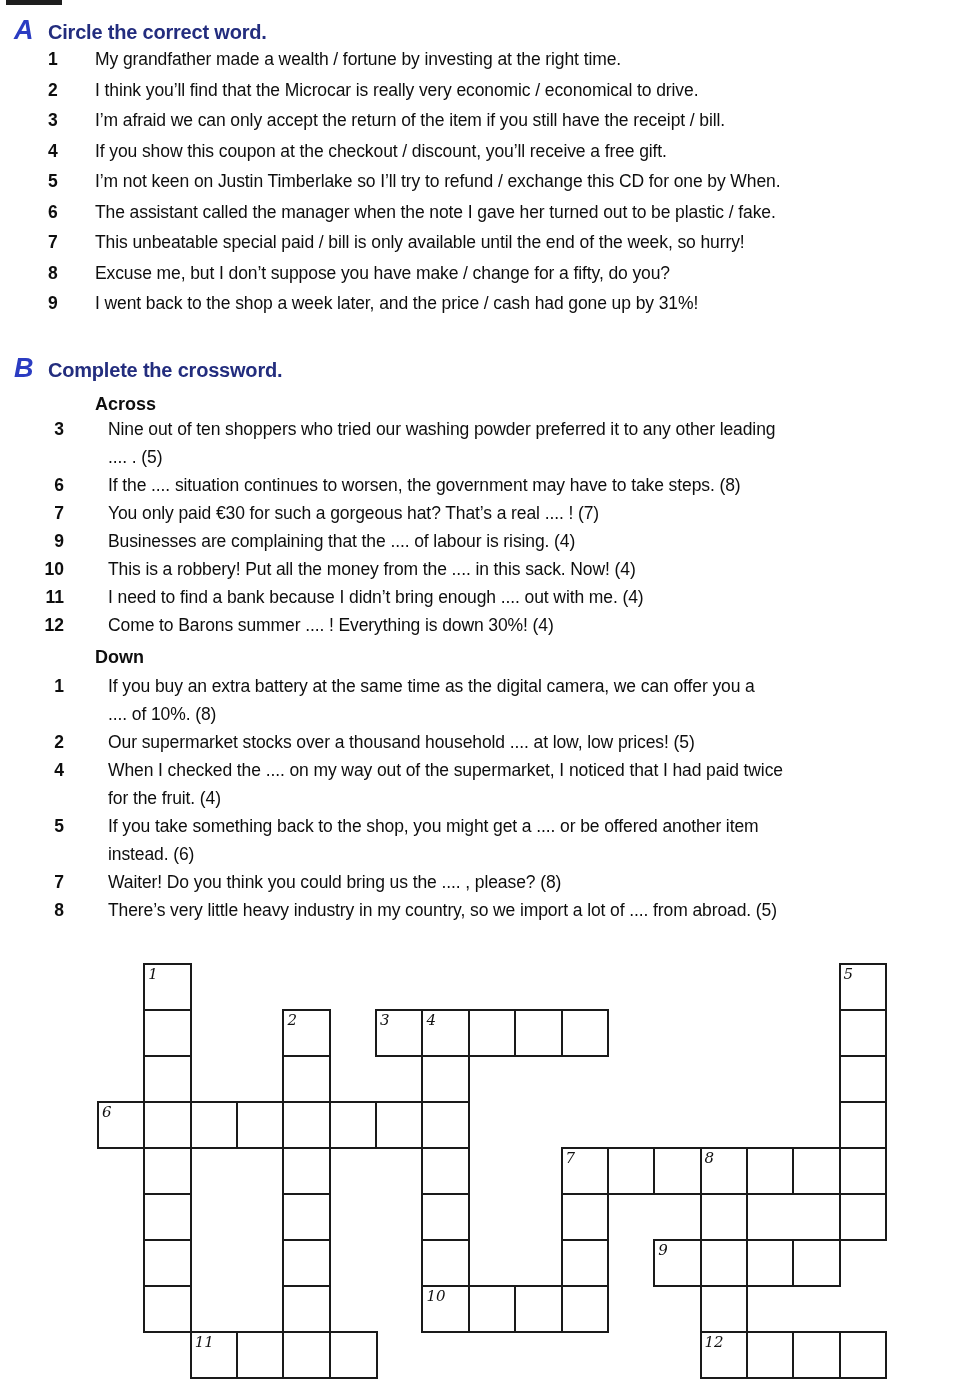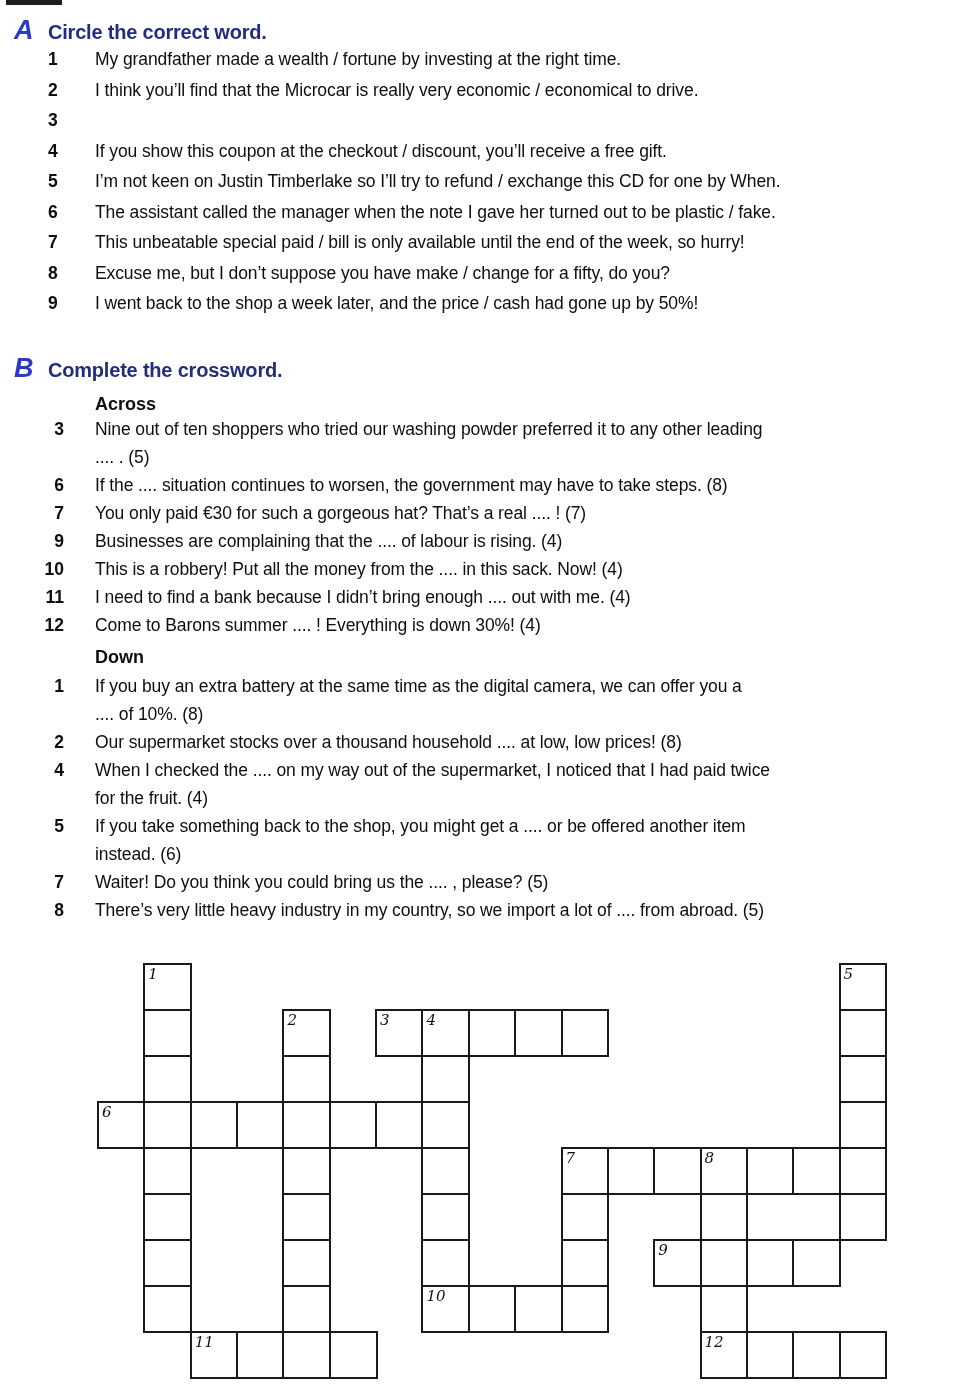--- a/index.html
+++ b/index.html
@@ -29,21 +29,21 @@
   .list-a { margin-top:13px; font-size:17.5px; }
   .list-a li { line-height:30.5px; }
   .list-a .num { flex:0 0 47px; padding-left:48px; box-sizing:content-box; }
   .list-a .text { white-space:nowrap; }
 
   .sub-label { margin:12px 0 0 95px; font-size:18px; font-weight:700; color:#0e0e0e; }
   .sub-label.down { margin-top:8px; }
   .list-b { margin-top:6px; font-size:17.5px; }
   .list-b li { line-height:28px; }
   .list-b .num { flex:0 0 64px; text-align:right; }
-  .list-b .text { margin-left:31px; width:830px; white-space:pre-line; }
+  .list-b .text { margin-left:44px; width:830px; white-space:pre-line; }
   .list-b.down-list { margin-top:4px; }
 
   
   .crossword { position:absolute; left:0; top:0; width:959px; height:1395px; pointer-events:none; }
   .cw-cell {
     position:absolute; box-sizing:border-box; background:#ffffff;
     border:2.4px solid #1a1a1a; pointer-events:auto;
   }
   .cw-num {
     display:block; font-family:"DejaVu Serif", serif; font-size:15px;
@@ -65,20 +65,21 @@
         <li>
           <span class="num">1</span>
           <span class="text"><span>My grandfather made a </span><b class="choice">wealth / fortune</b><span> by investing at the right time.</span></span>
         </li>
         <li>
           <span class="num">2</span>
           <span class="text"><span>I think you’ll find that the Microcar is really very </span><b class="choice">economic / economical</b><span> to drive.</span></span>
         </li>
         <li>
           <span class="num">3</span>
+          <span class="text"><span>I’m afraid we can only accept the return of the item if you still have the </span><b class="choice">receipt / bill</b><span>.</span></span>
         </li>
         <li>
           <span class="num">4</span>
           <span class="text"><span>If you show this coupon at the </span><b class="choice">checkout / discount</b><span>, you’ll receive a free gift.</span></span>
         </li>
         <li>
           <span class="num">5</span>
           <span class="text"><span>I’m not keen on Justin Timberlake so I’ll try to </span><b class="choice">refund / exchange</b><span> this CD for one by When.</span></span>
         </li>
         <li>
@@ -88,21 +89,21 @@
         <li>
           <span class="num">7</span>
           <span class="text"><span>This unbeatable special </span><b class="choice">paid / bill</b><span> is only available until the end of the week, so hurry!</span></span>
         </li>
         <li>
           <span class="num">8</span>
           <span class="text"><span>Excuse me, but I don’t suppose you have </span><b class="choice">make / change</b><span> for a fifty, do you?</span></span>
         </li>
         <li>
           <span class="num">9</span>
-          <span class="text"><span>I went back to the shop a week later, and the </span><b class="choice">price / cash</b><span> had gone up by 50%!</span></span>
+          <span class="text"><span>I went back to the shop a week later, and the </span><b class="choice">price / cash</b><span> had gone up by 31%!</span></span>
         </li>
       </ol>
   </section>
 
   <section class="sec-b">
     <div class="ex-header">
       <span class="ex-letter">B</span>
       <span class="ex-title">Complete the crossword.</span>
     </div>
     <div class="sub-label">Across</div>
@@ -139,35 +140,35 @@
       </ol>
     <div class="sub-label down">Down</div>
     <ol class="items list-b down-list" id="list-down">
         <li>
           <span class="num">1</span>
           <span class="text">If you buy an extra battery at the same time as the digital camera, we can offer you a
 .... of 10%. (8)</span>
         </li>
         <li>
           <span class="num">2</span>
-          <span class="text">Our supermarket stocks over a thousand household .... at low, low prices! (8)</span>
+          <span class="text">Our supermarket stocks over a thousand household .... at low, low prices! (5)</span>
         </li>
         <li>
           <span class="num">4</span>
           <span class="text">When I checked the .... on my way out of the supermarket, I noticed that I had paid twice
 for the fruit. (4)</span>
         </li>
         <li>
           <span class="num">5</span>
           <span class="text">If you take something back to the shop, you might get a .... or be offered another item
 instead. (6)</span>
         </li>
         <li>
           <span class="num">7</span>
-          <span class="text">Waiter! Do you think you could bring us the .... , please? (5)</span>
+          <span class="text">Waiter! Do you think you could bring us the .... , please? (8)</span>
         </li>
         <li>
           <span class="num">8</span>
           <span class="text">There’s very little heavy industry in my country, so we import a lot of .... from abroad. (5)</span>
         </li>
       </ol>
   </section>
 
   <div class="crossword" id="crossword">
       <div class="cw-cell" style="left: 143.35px; top: 963px; width: 48.75px; height: 48.4px;">

